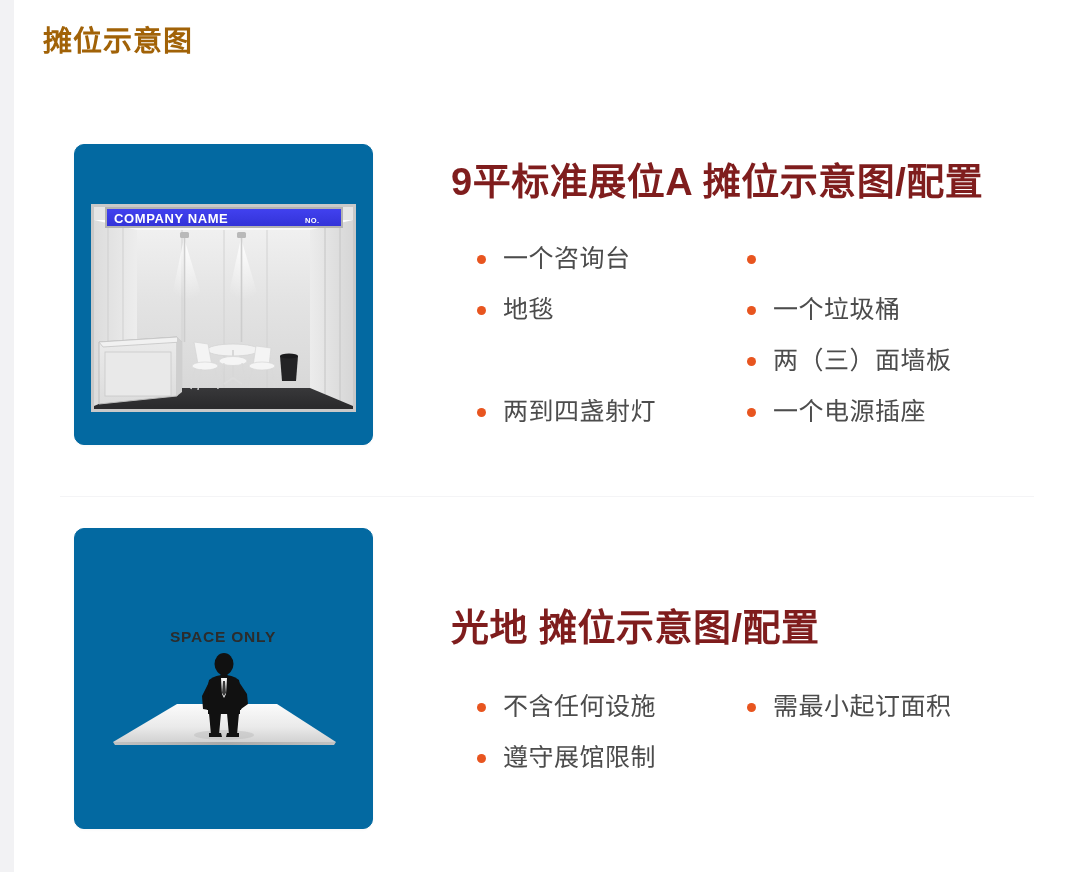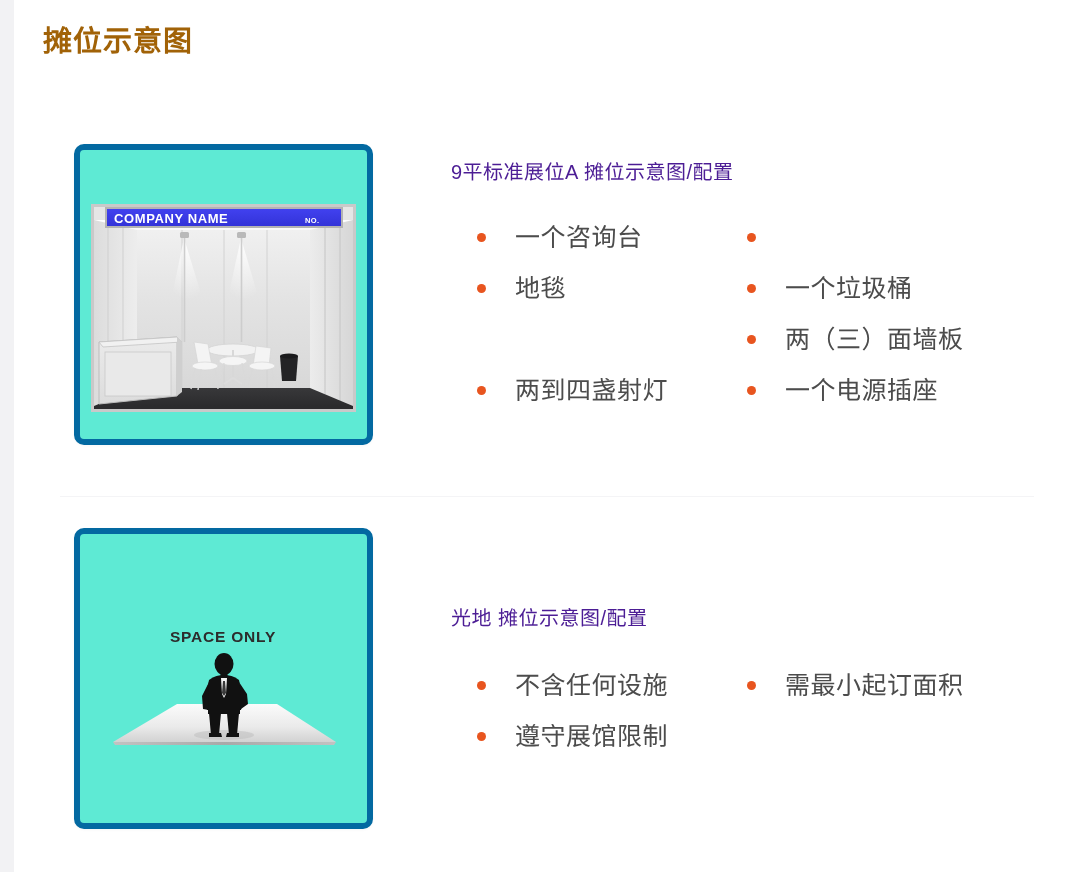--- a/index.html
+++ b/index.html
@@ -61,22 +61,22 @@
   }
 
   
   .img-card {
     position: relative;
     flex: 0 0 auto;
     width: 299px;
     height: 301px;
     margin-left: 60px;
     margin-top: 14px;
-    background: #5eead4;
-    border: 6px solid #0369a1;
+    background: #0369a1;
+    border: 1px solid #0369a1;
     border-radius: 10px;
     box-shadow: 0 1px 3px rgba(0,0,0,0.035);
     overflow: hidden;
   }
 
   .img-inner {
     position: absolute;
     inset: 0;
     display: flex;
     align-items: center;
@@ -87,23 +87,23 @@
   .booth-svg { display: block; }
 
   
   .text-col {
     flex: 1 1 auto;
     padding-left: 78px;
     padding-top: 14px;
   }
 
   .section-heading {
-    font-size: 20px;
-    font-weight: 400;
-    color: #4c1d95;
+    font-size: 38px;
+    font-weight: 700;
+    color: #7f1d1d;
     letter-spacing: 0.5px;
     line-height: 1.2;
     white-space: nowrap;
   }
   .section-1 .section-heading { margin-top: 16px; }
   .section-2 .section-heading { margin-top: 78px; }
 
   .feature-grid {
     display: grid;
     grid-template-columns: 270px 270px;
@@ -111,21 +111,20 @@
     row-gap: 0px;
     margin-top: 28px;
     margin-left: 26px;
   }
   .section-2 .feature-grid { margin-top: 30px; }
 
   .feature-item {
     display: flex;
     align-items: center;
     height: 51px;
-    gap: 12px;
   }
 
   .bullet {
     flex: 0 0 auto;
     width: 9px;
     height: 9px;
     border-radius: 50%;
     background: #e8551f;
     margin-right: 17px;
   }

